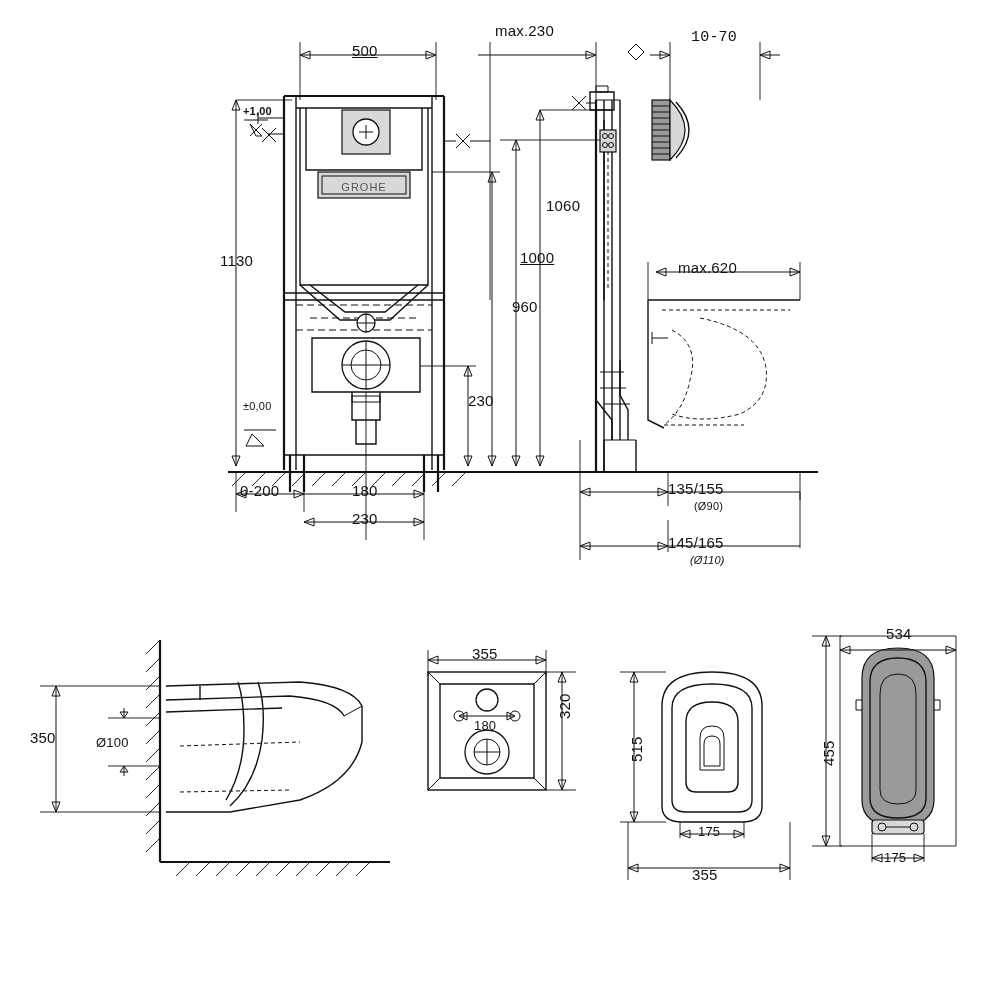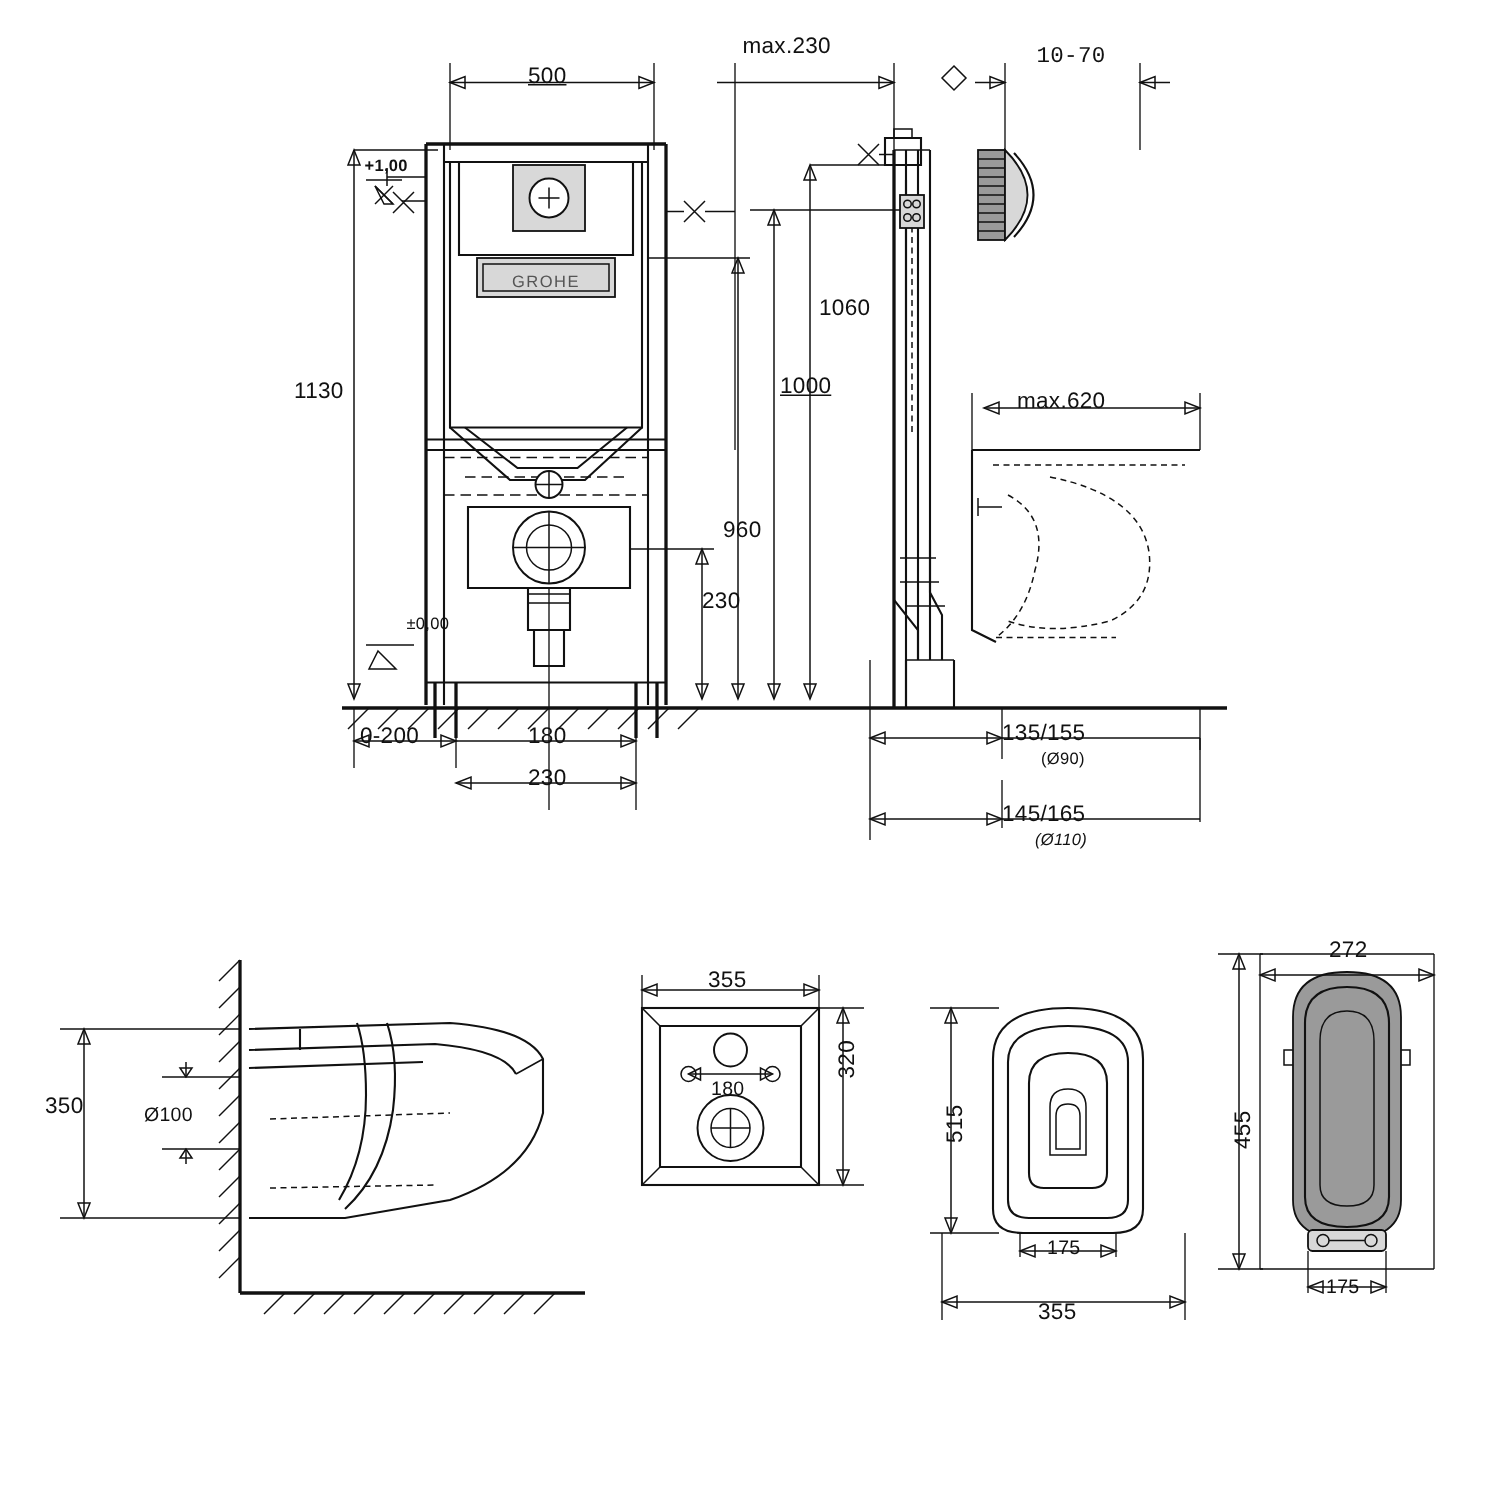--- a/index.html
+++ b/index.html
@@ -359,26 +359,26 @@
     <path class="ln2" d="M924 858 L914 854 L914 862 Z" fill="#111"></path>
     <path class="ext" d="M872 834 L872 862"></path>
     <path class="ext" d="M924 834 L924 862"></path>
   </svg>
 
   <div class="dim" style="left:352px;top:42px;text-decoration:underline;">500</div>
   <div class="dim" style="left:495px;top:22px;">max.230</div>
   <div class="dim" style="left:691px;top:29px;font-family:Liberation Mono, monospace;">10-70</div>
 
   <div class="dim small" style="left:243px;top:105px;font-weight:bold;">+1,00</div>
-  <div class="dim small" style="left:243px;top:410px;margin-left:28px;">±0,00</div>
-
-  <div class="dim" style="left:196px;top:252px;">1130</div>
+  <div class="dim small" style="left:243px;top:400px;">±0,00</div>
+
+  <div class="dim" style="left:220px;top:252px;">1130</div>
   <div class="dim" style="left:546px;top:197px;">1060</div>
   <div class="dim" style="left:520px;top:249px;text-decoration:underline;">1000</div>
-  <div class="dim" style="left:482px;top:298px;margin-top:47px;">960</div>
+  <div class="dim" style="left:512px;top:298px;">960</div>
   <div class="dim" style="left:468px;top:392px;">230</div>
 
   <div class="dim" style="left:240px;top:482px;text-align:right;">0-200</div>
   <div class="dim" style="left:352px;top:482px;">180</div>
   <div class="dim" style="left:352px;top:510px;">230</div>
 
   <div class="dim" style="left:678px;top:259px;">max.620</div>
 
   <div class="dim" style="left:668px;top:480px;">135/155</div>
   <div class="dim small" style="left:694px;top:500px;">(Ø90)</div>
@@ -389,17 +389,17 @@
   <div class="dim mid" style="left:96px;top:735px;">Ø100</div>
 
   <div class="dim" style="left:472px;top:645px;">355</div>
   <div class="dim" style="left:556px;top:719px;transform:rotate(-90deg);transform-origin:left top;">320</div>
   <div class="dim mid" style="left:474px;top:718px;">180</div>
 
   <div class="dim" style="left:628px;top:762px;transform:rotate(-90deg);transform-origin:left top;">515</div>
   <div class="dim mid" style="left:698px;top:824px;">175</div>
   <div class="dim" style="left:692px;top:866px;">355</div>
 
-  <div class="dim" style="left:886px;top:625px;">272</div>
+  <div class="dim" style="left:886px;top:625px;">534</div>
   <div class="dim" style="left:820px;top:766px;transform:rotate(-90deg);transform-origin:left top;">455</div>
   <div class="dim mid" style="left:884px;top:850px;">175</div>
 
 </div>
 
 </body></html>

